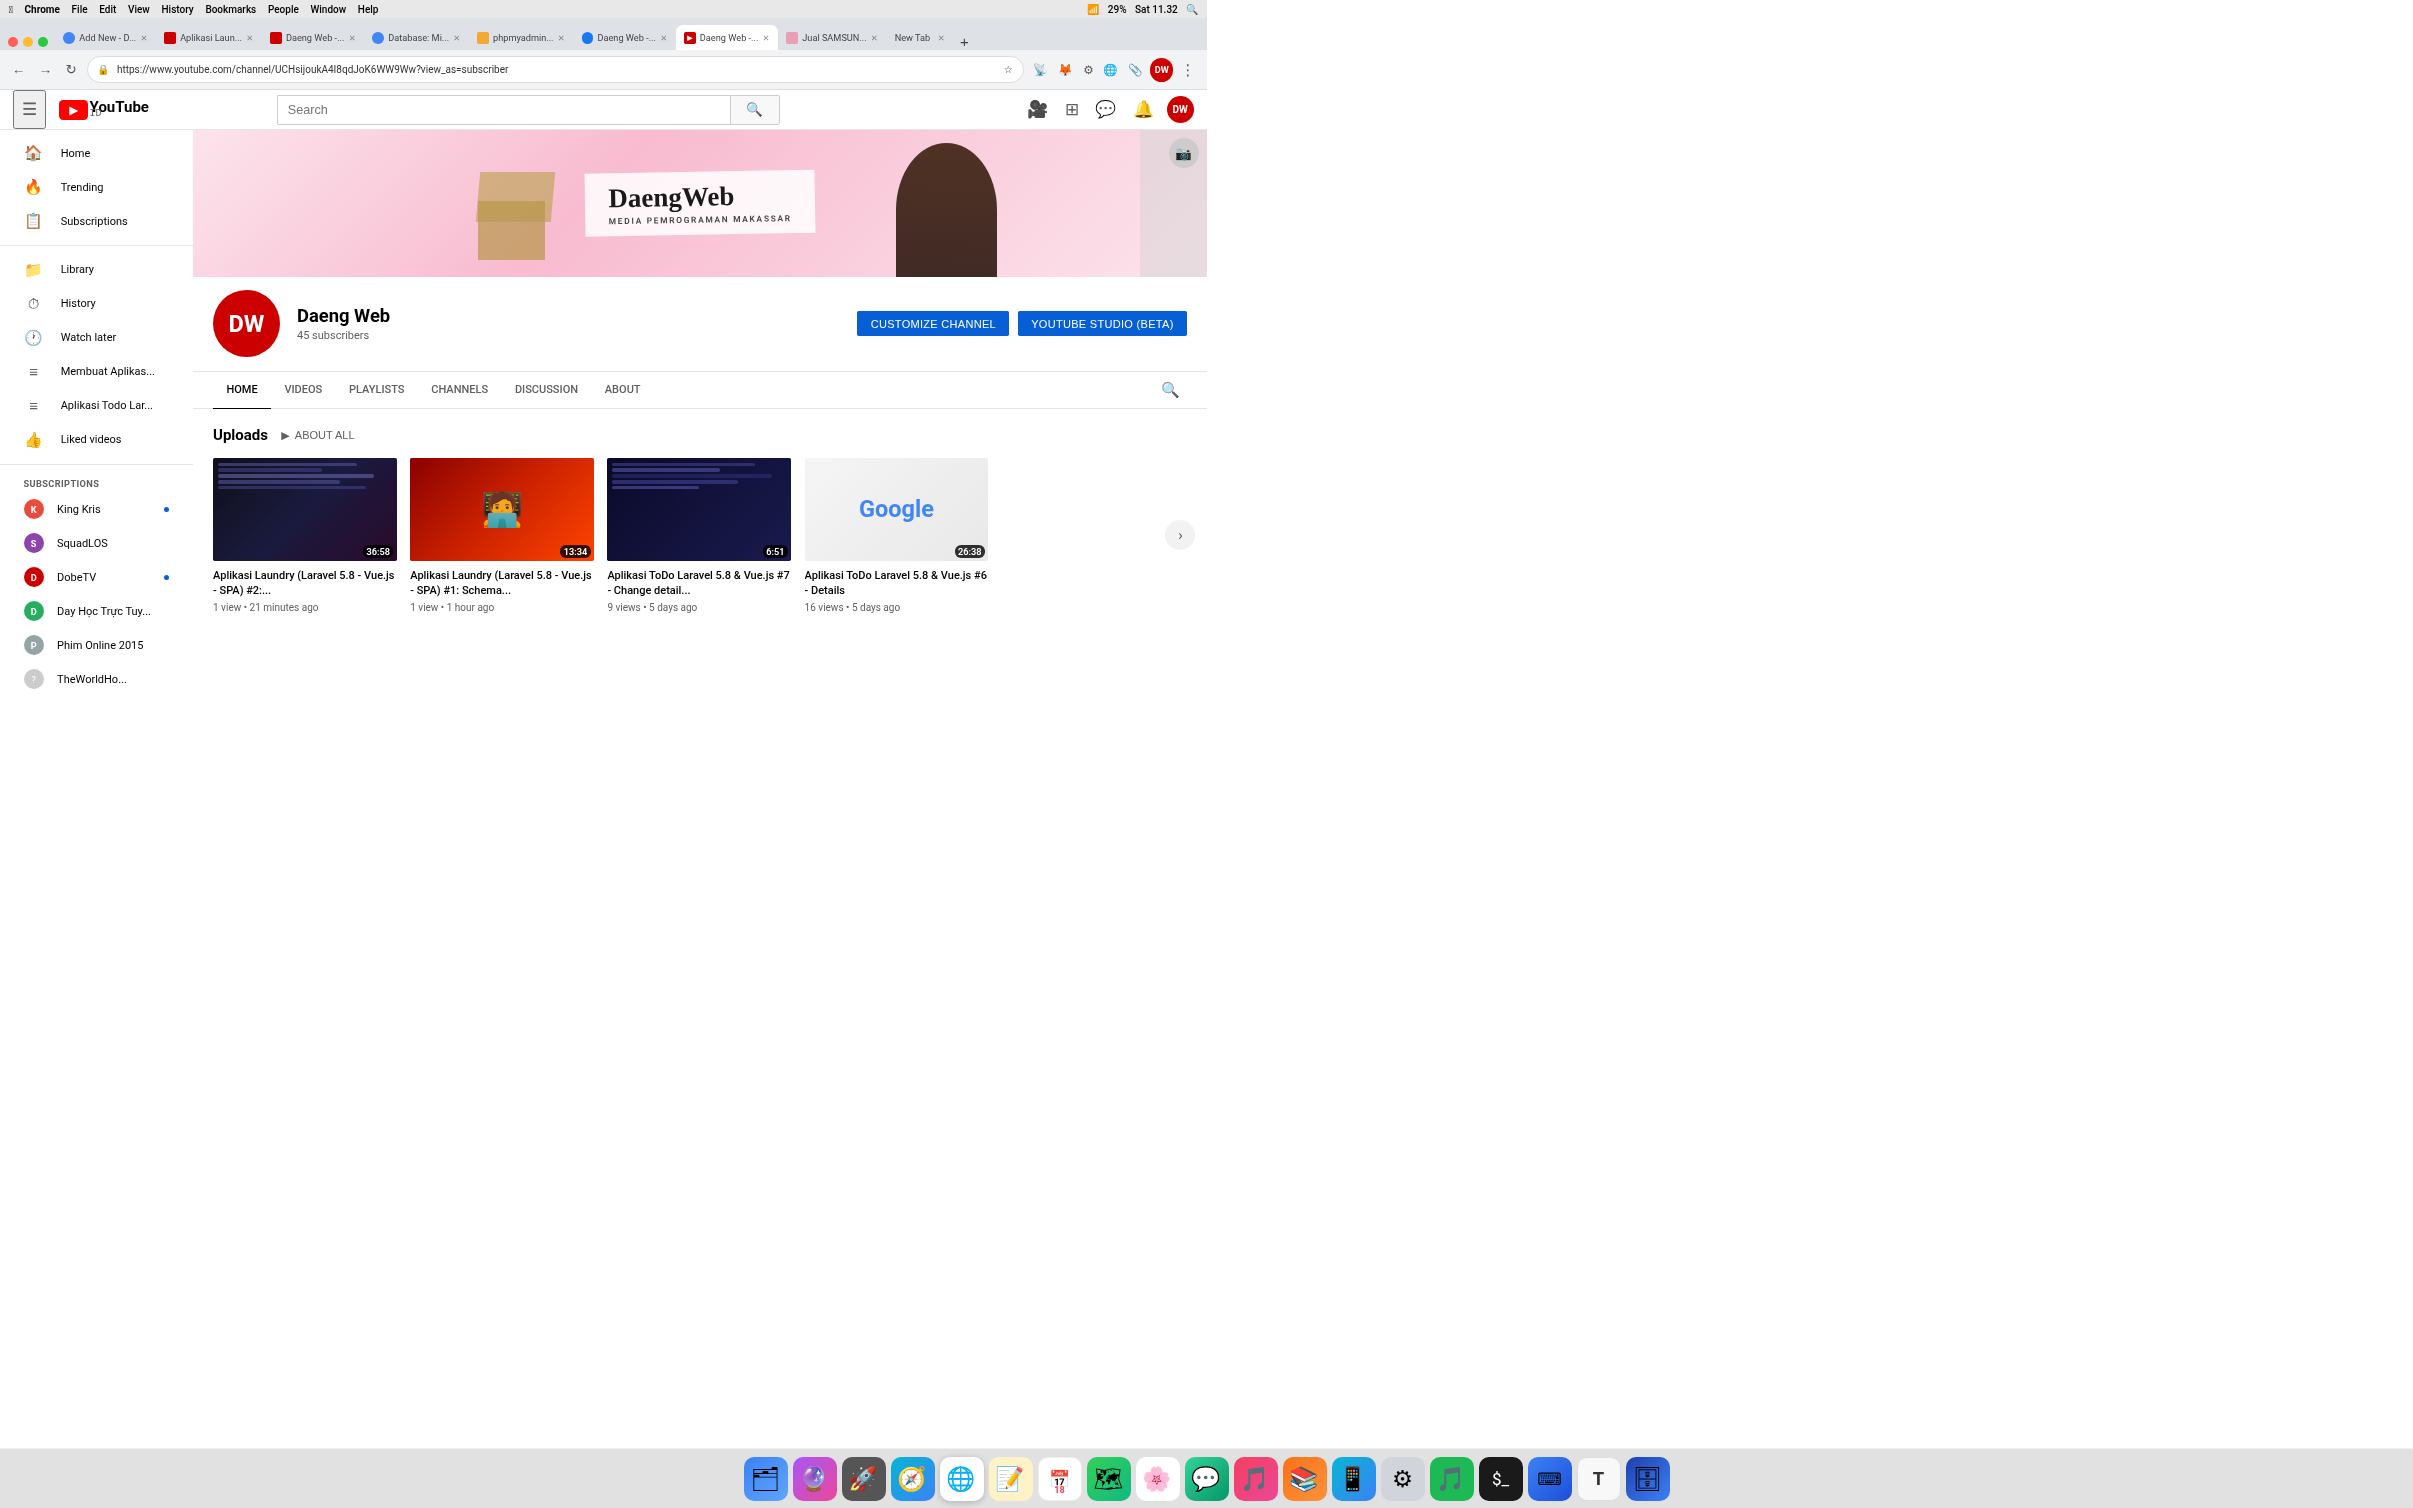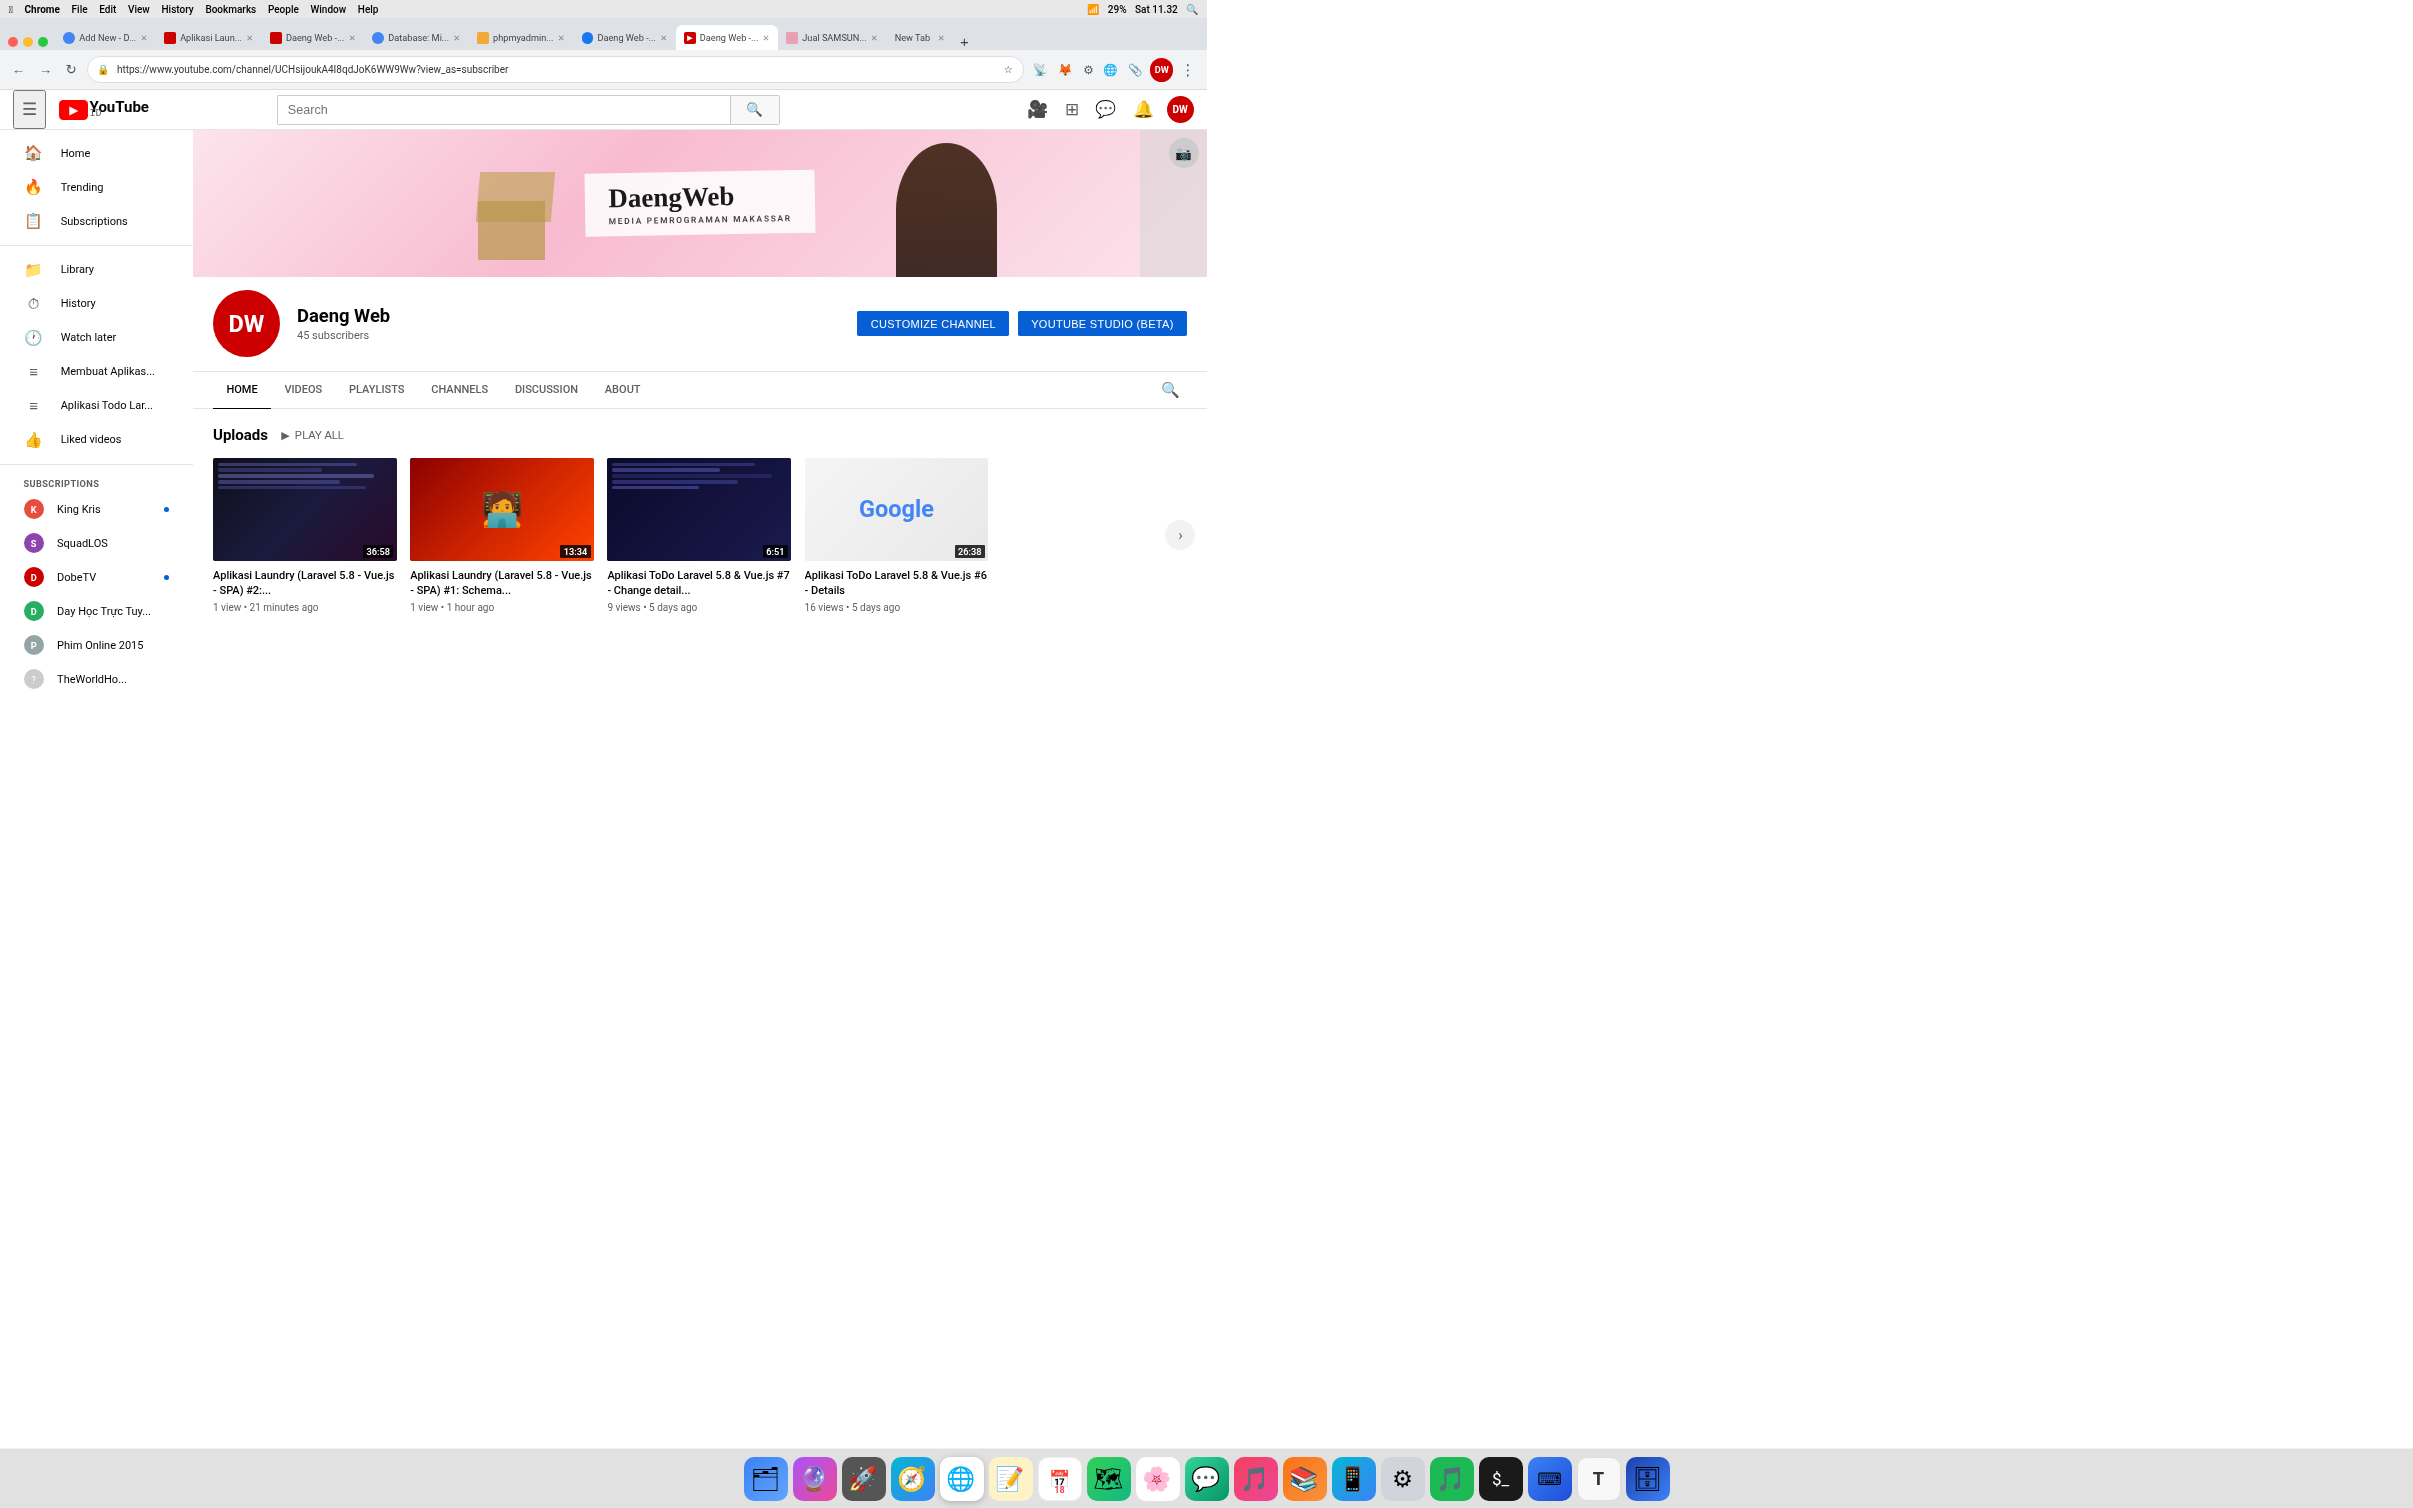--- a/index.html
+++ b/index.html
@@ -281,21 +281,21 @@
     .video-thumb-4 { background: linear-gradient(135deg, #0a0a2a 0%, #1a1a4e 100%); }
     .video-thumb-5 { background: linear-gradient(135deg, #f5f5f5 0%, #e8e8e8 100%); }
     .video-duration {
       position: absolute;
       bottom: 3.4px;
       right: 3.4px;
       background: rgba(0,0,0,0.8);
       color: white;
       font-size: 9.2px;
       padding: 0.8px 3.4px;
-      border-radius: 1px;
+      border-radius: 6px;
       font-weight: 600;
     }
     .video-title {
       font-size: 11px;
       font-weight: 500;
       color: #030303;
       line-height: 1.4;
       margin-bottom: 3.4px;
       display: -webkit-box;
       -webkit-line-clamp: 2;
@@ -646,21 +646,21 @@
         <div class="channel-tab">DISCUSSION</div>
         <div class="channel-tab">ABOUT</div>
         <span class="tab-search">🔍</span>
       </div>
 
       <div class="uploads-section">
         <div class="uploads-header">
           <span class="uploads-title">Uploads</span>
           <button class="play-all-btn">
             <span>▶</span>
-            <span>PLAY ALL</span>
+            <span>ABOUT ALL</span>
           </button>
         </div>
 
         <div class="video-grid-wrapper">
           <div class="video-grid">
 
             <div class="video-card">
               <div class="video-thumb video-thumb-1">
                 <div class="code-lines">
                   <div class="code-line" style="background:#4a4a8a;width:80%"></div>

